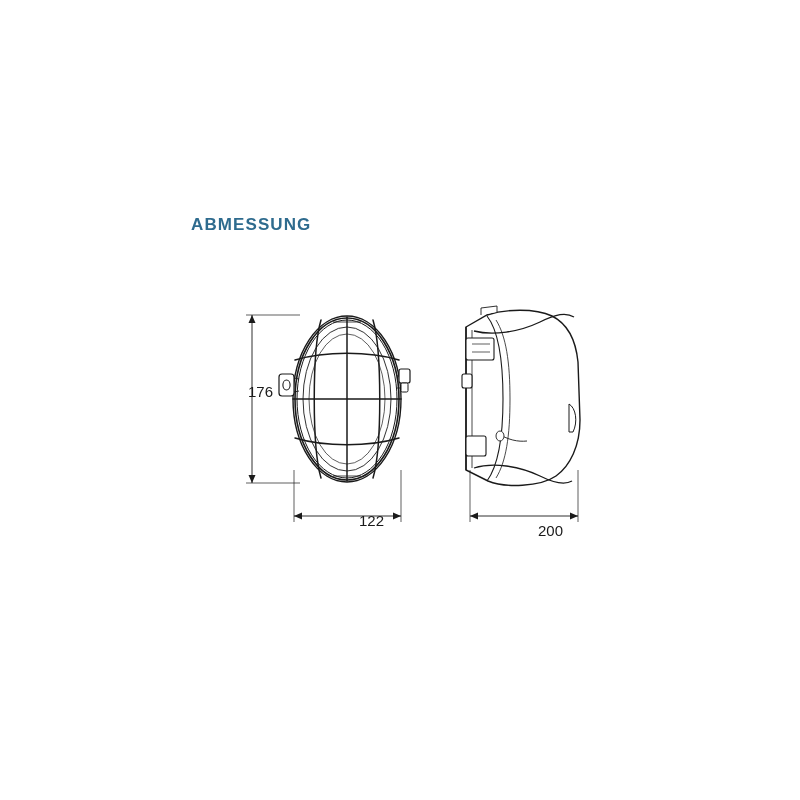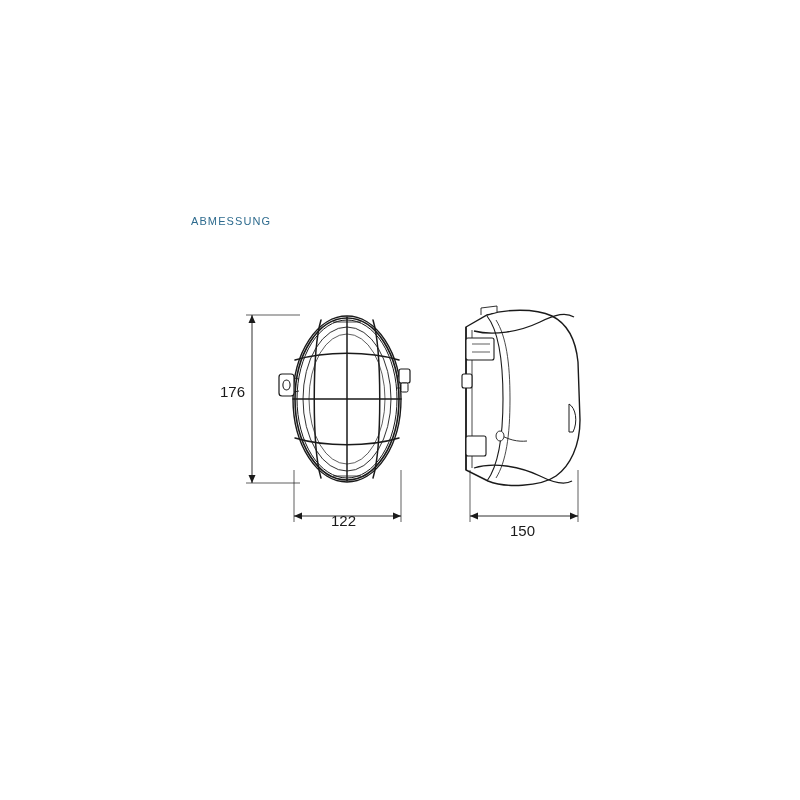--- a/index.html
+++ b/index.html
@@ -18,40 +18,41 @@
     position: absolute;
     left: 0; top: 0;
     width: 800px;
     height: 800px;
     background: #ffffff;
   }
   #heading {
     position: absolute;
     left: 191px;
     top: 215px;
-    font-size: 11px;
-    font-weight: normal;
+    font-size: 17px;
+    font-weight: bold;
     letter-spacing: 1.1px;
     color: #2e6b8e;
     font-family: "Liberation Sans", sans-serif;
     white-space: nowrap;
   }
   #drawing-area {
     position: absolute;
     left: 0;
     top: 0;
     width: 800px;
     height: 800px;
   }
   .dim-label {
     position: absolute;
     font-size: 15px;
     color: #1a1a1a;
     font-family: "Liberation Sans", sans-serif;
     white-space: nowrap;
+    margin-left: 28px;
   }
   #dim-height-label {
     left: 220px;
     top: 383px;
   }
   #dim-front-width-label {
     left: 331px;
     top: 512px;
   }
   #dim-side-width-label {
@@ -174,15 +175,15 @@
       <line x1="470" y1="470" x2="470" y2="522" stroke-width="0.7"></line>
       <line x1="578" y1="470" x2="578" y2="522" stroke-width="0.7"></line>
     </g>
 
   </svg>
 
   <div class="dim-label" id="dim-height-label">176</div>
 
   <div class="dim-label" id="dim-front-width-label">122</div>
 
-  <div class="dim-label" id="dim-side-width-label">150</div>
+  <div class="dim-label" id="dim-side-width-label">200</div>
 
 </div>
 
 </body></html>

